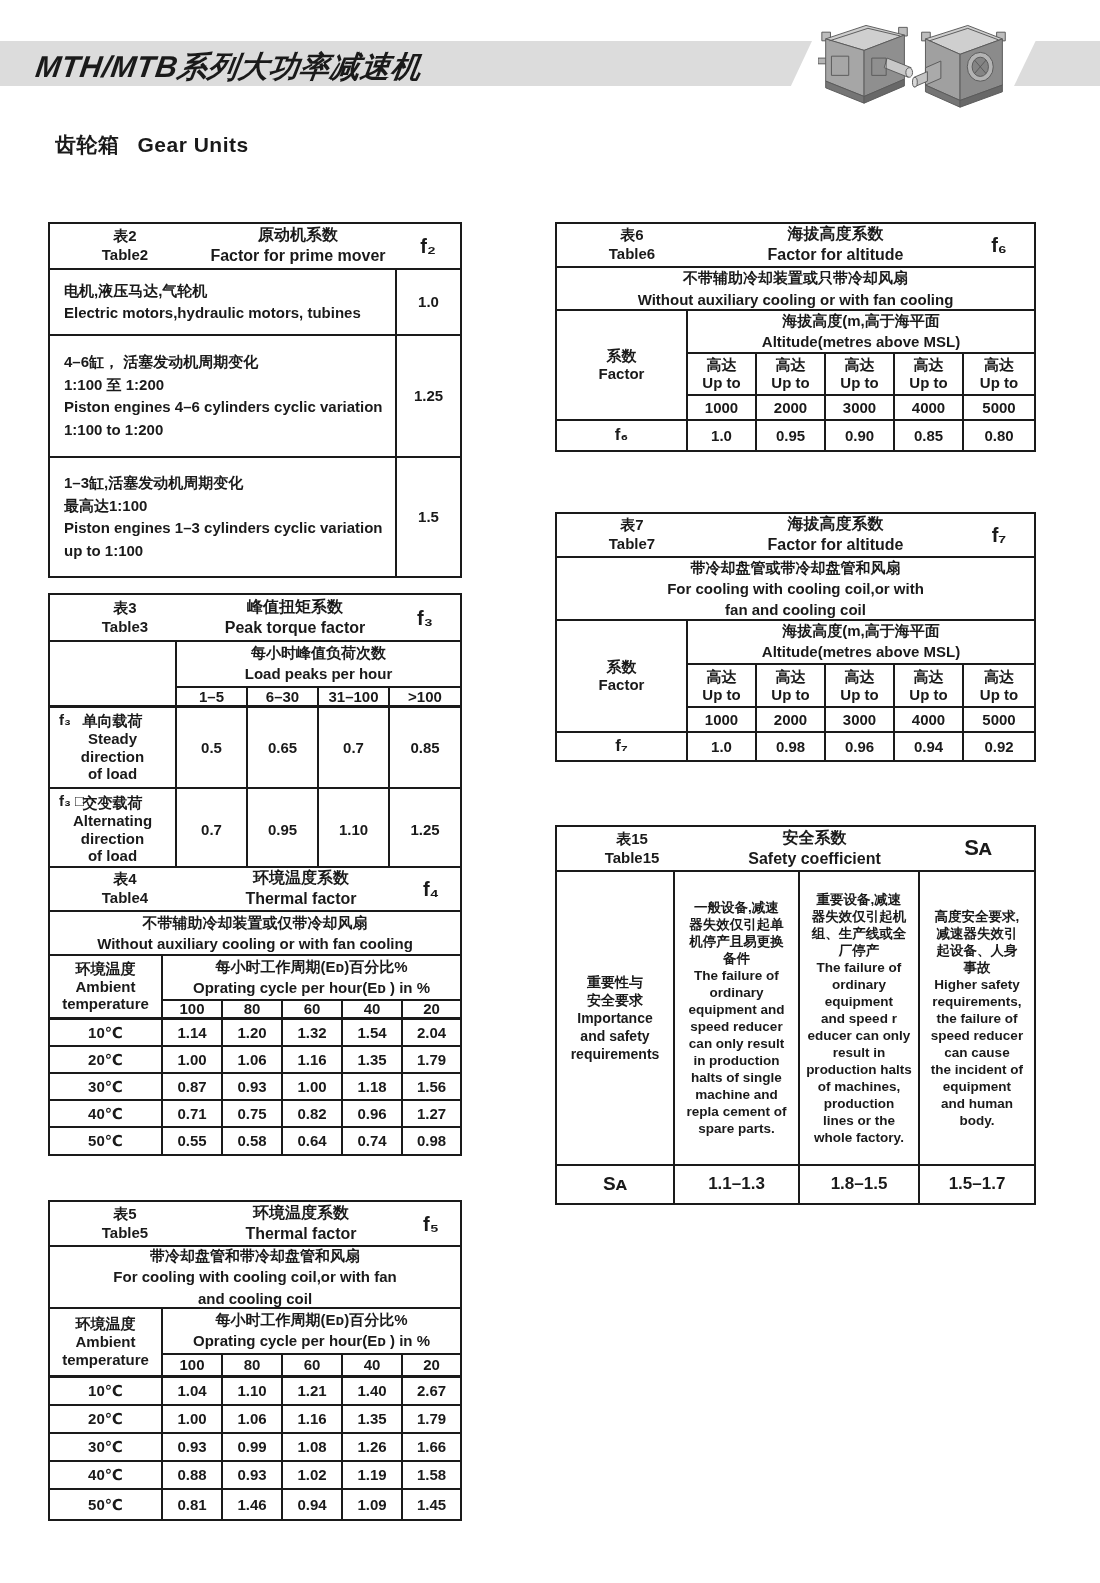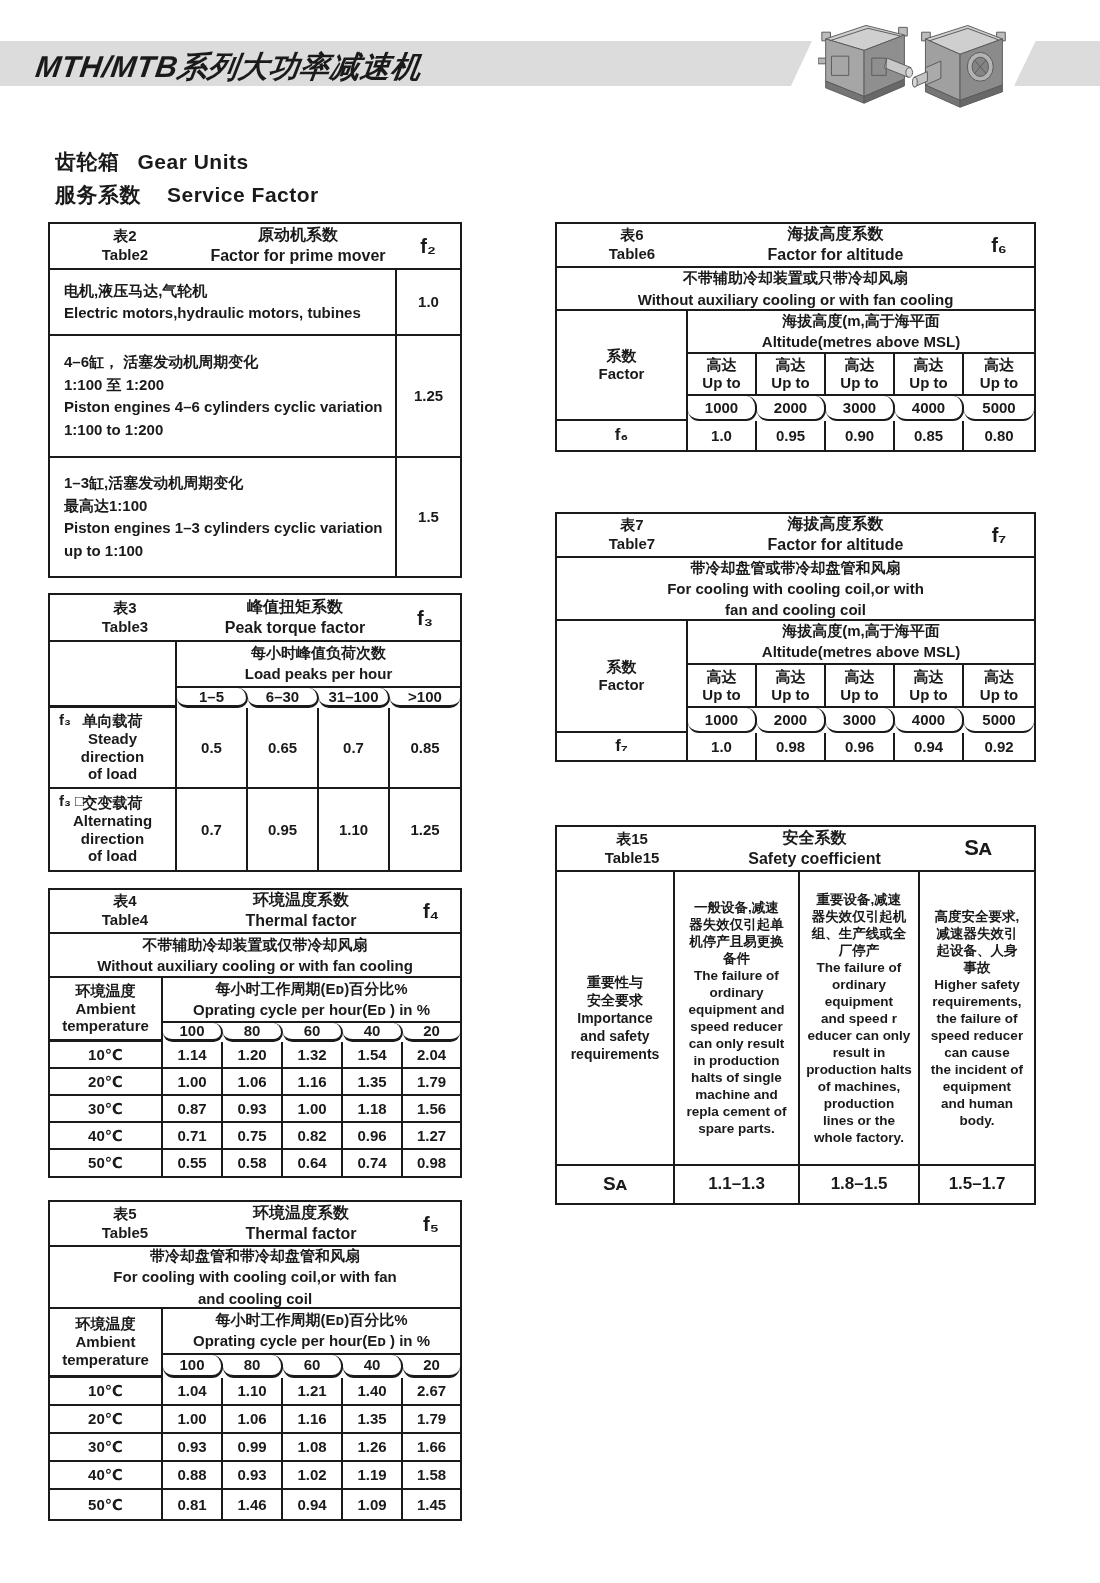--- a/index.html
+++ b/index.html
@@ -25,21 +25,21 @@
   .lc{border-right:0;}
   .lr{border-bottom:0;}
   .bb3{border-bottom-width:3px;}
   .hdr{display:flex;justify-content:space-between;align-items:center;padding:0;}
   .hid{flex:0 0 150px;text-align:center;font-size:15px;line-height:1.25;}
   .htitle{flex:1 1 auto;text-align:center;font-size:16px;line-height:1.3;}
   .hsym{flex:0 0 70px;font-size:20px;}
   .desc{justify-content:flex-start;text-align:left;padding:6px 8px 6px 14px;line-height:1.5;}
   .cond{line-height:1.42;}
   .group{line-height:1.38;}
-  .colh{line-height:1.02;border-radius:11px;}
+  .colh{line-height:1.02;}
   .rs{position:absolute;left:9px;top:3px;font-size:15px;}
   .lbl4{line-height:1.18;}
   .body15{font-size:13.5px;line-height:1.26;padding:4px 3px;}
   .rh15{font-size:14px;line-height:1.3;}
   .sym2{font-size:17px;}
 </style>
 </head>
 <body>
 
 <div class="page">
@@ -79,25 +79,22 @@
       <polygon points="2,68 16,62 16,72 2,78" fill="#c4c4c4"></polygon>
       <ellipse cx="3" cy="73" rx="2.5" ry="5" fill="#d8d8d8"></ellipse>
       <ellipse cx="71" cy="57" rx="13.5" ry="15" fill="#b3b3b3"></ellipse>
       <ellipse cx="71" cy="57" rx="8.5" ry="10" fill="#848484"></ellipse>
       <line x1="65" y1="50" x2="77" y2="64"></line>
       <line x1="77" y1="50" x2="65" y2="64"></line>
       <polyline points="18,30 58,17 90,29" fill="none"></polyline>
     </g>
   </svg>
 
-  <div class="sec" style="top:148px">
+  <div class="sec" style="top:131px">
     <span>齿轮箱</span><span class="en">Gear Units</span>
-  </div>
-  <div class="sec sec2" style="top:181px">
-    <span>服务系数</span><span class="en">Service Factor</span>
   </div>
 
   <div class="tbl" style="left:48px;top:222px;width:414px;height:356px;grid-template-columns:347px 1fr;grid-template-rows:46px 66px 122px 1fr;">
     <div class="c hdr lc" style="grid-area:1/1/2/3">
       <span class="hid">表2
 Table2</span>
       <span class="htitle">原动机系数
 Factor for prime mover</span>
       <span class="hsym" style="flex-basis:64px">f₂</span>
     </div>
@@ -148,21 +145,21 @@
 Alternating
 direction
 of load</span>
     </div>
     <div class="c lr" style="grid-area:5/2">0.7</div>
     <div class="c lr" style="grid-area:5/3">0.95</div>
     <div class="c lr" style="grid-area:5/4">1.10</div>
     <div class="c lc lr" style="grid-area:5/5">1.25</div>
   </div>
 
-  <div class="tbl" style="left:48px;top:888px;width:414px;height:290px;grid-template-columns:113px 60px 60px 60px 60px 1fr;grid-template-rows:44px 44px 45px 19px 27px 27px 27px 27px 1fr;">
+  <div class="tbl" style="left:48px;top:866px;width:414px;height:290px;grid-template-columns:113px 60px 60px 60px 60px 1fr;grid-template-rows:44px 44px 45px 19px 27px 27px 27px 27px 1fr;">
     <div class="c hdr lc" style="grid-area:1/1/2/7">
       <span class="hid">表4
 Table4</span>
       <span class="htitle">环境温度系数
 Thermal factor</span>
       <span class="hsym" style="flex-basis:58px">f₄</span>
     </div>
     <div class="c cond lc" style="grid-area:2/1/3/7">不带辅助冷却装置或仅带冷却风扇
 Without auxiliary cooling or with fan cooling</div>
     <div class="c bb3 lbl4" style="grid-area:3/1/5/2">环境温度

